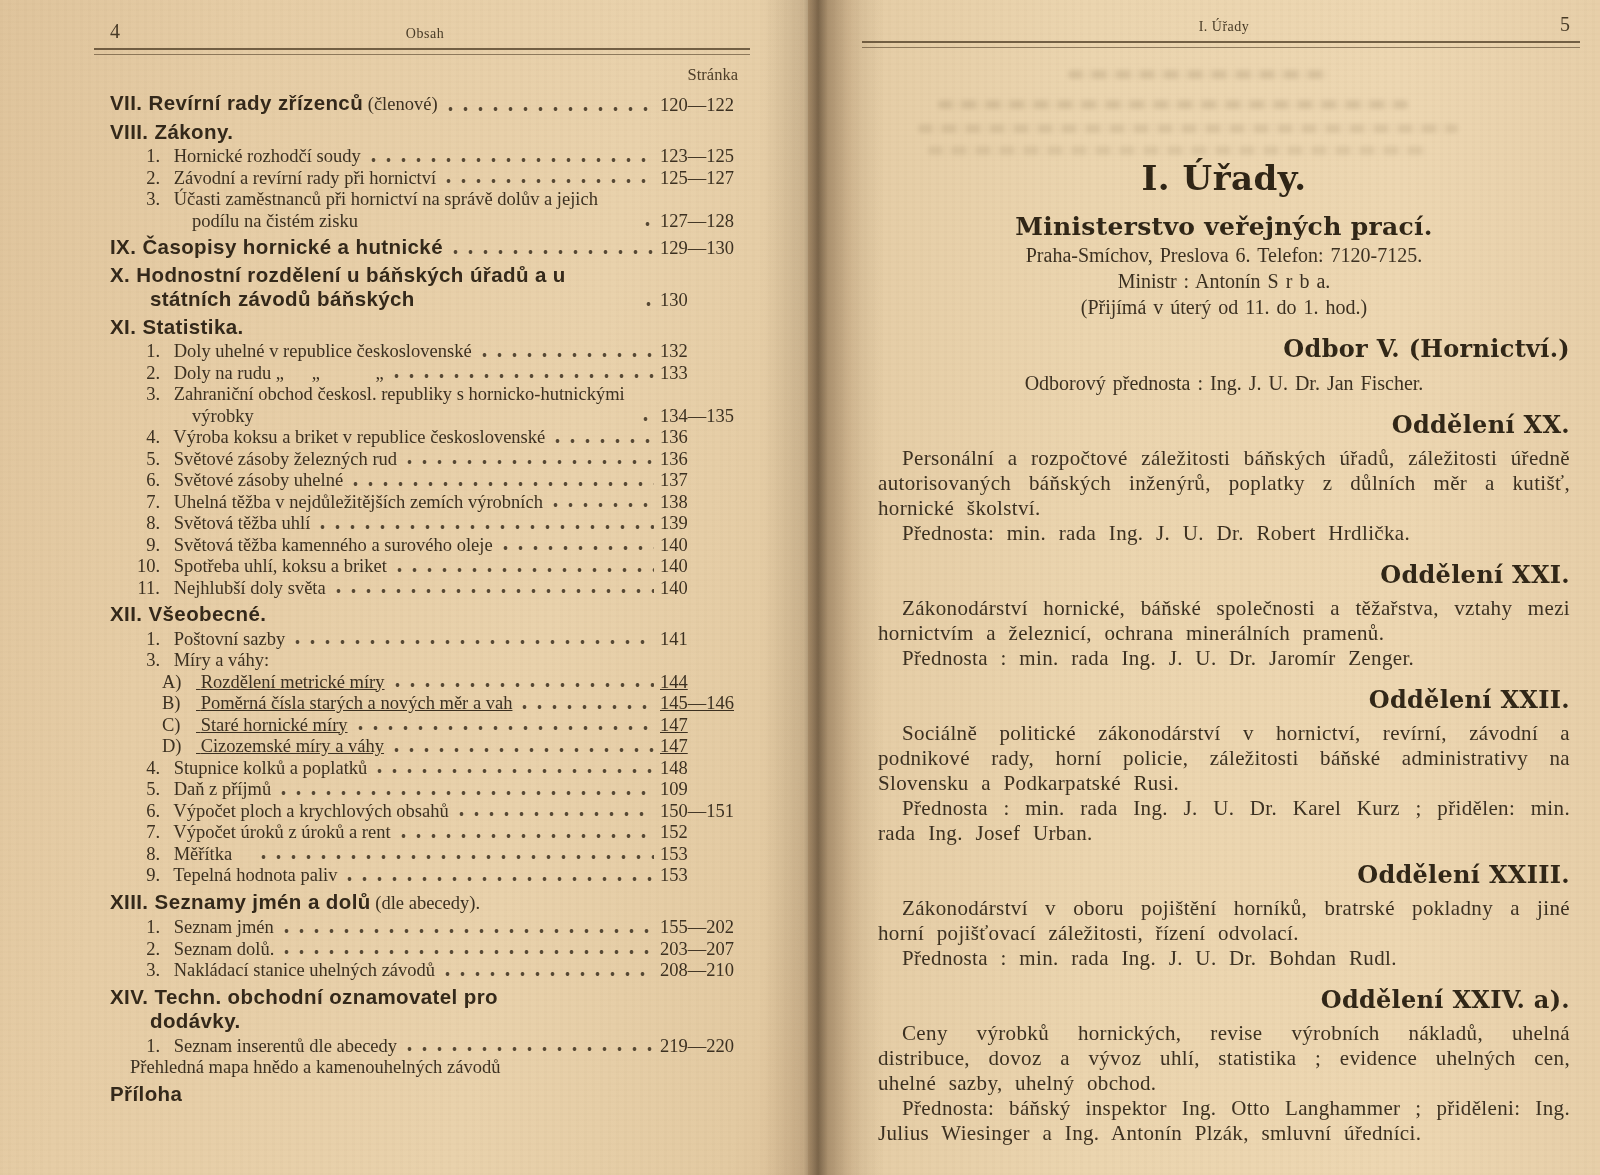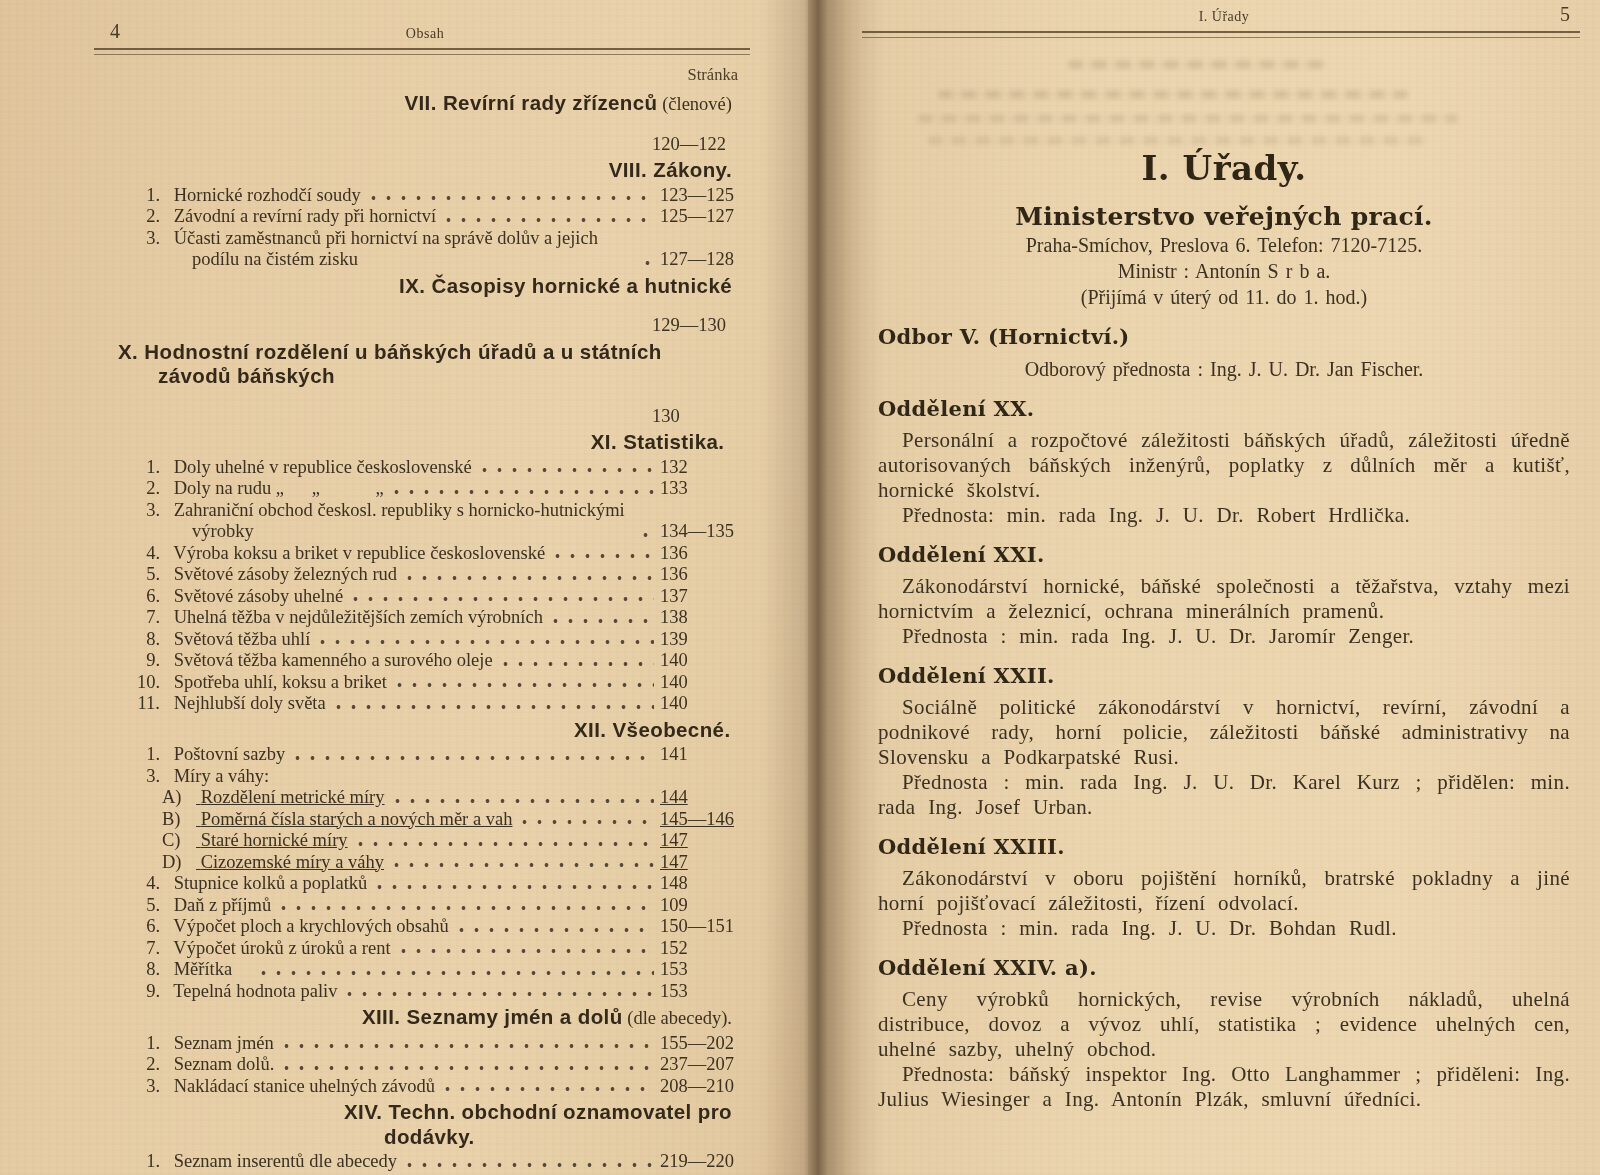--- a/index.html
+++ b/index.html
@@ -22,21 +22,21 @@
   .page-head .num{width:70px;font-size:20px;}
   .page-head .title{flex:1;text-align:center;font-size:14px;letter-spacing:.5px;}
   .page-head .num-r{width:70px;text-align:right;font-size:20px;}
   .double-rule{margin:5px -10px 0 -16px;height:4px;
     border-top:2px solid rgba(82,64,40,.78);border-bottom:1px solid rgba(82,64,40,.6);}
   .stranka{text-align:right;font-size:16.5px;color:#4c3d28;margin:10px 2px 6px 0;}
 
   .toc-row{display:flex;align-items:flex-end;font-size:18.5px;line-height:21.5px;color:#3b3021;}
   .toc-content{flex:0 1 auto;}
   .toc-text{white-space:pre-line;}
-  .toc-row.lvl0{margin:3px 8px 2px;flex-direction:column;}
+  .toc-row.lvl0{margin:3px 0 2px;}
   .toc-row.lvl0 .toc-content{padding-left:40px;text-indent:-40px;
     font-family:"Liberation Sans",sans-serif;font-weight:700;font-size:20.5px;
     line-height:24.5px;letter-spacing:.4px;color:#33281a;}
   .toc-row.lvl0 .toc-suffix{font-family:"Liberation Serif",serif;font-weight:400;
     font-size:18.5px;letter-spacing:0;color:#3b3021;}
   .toc-row.lvl1 {margin-left:20px;}
   .toc-row.lvl1 .toc-content{padding-left:62px;text-indent:-62px;}
   .toc-row.lvl1 .toc-label{display:inline-block;min-width:30px;text-align:right;
     margin-right:9px;text-indent:0;}
   .toc-row.lvl2 {margin-left:52px;text-decoration:underline;}
@@ -45,31 +45,31 @@
   .toc-row.map{margin-left:20px;}
 
   .leader{flex:1 1 12px;height:6px;align-self:flex-end;margin:0 6px 5px 10px;
     background-image:radial-gradient(circle at 2.5px 3px, rgba(60,48,32,.85) 1.6px, rgba(60,48,32,0) 2.2px);
     background-size:15px 6px;background-repeat:repeat-x;}
   .pages{flex:0 0 auto;box-sizing:border-box;min-width:80px;text-align:left;
     font-size:18.5px;color:#3b3021;}
   .pages.single{padding-right:31px;}
 
   
-  .rp-content{position:absolute;left:70px;top:3px;width:692px;}
+  .rp-content{position:absolute;left:70px;top:13px;width:692px;}
   .ghost-zone{position:relative;height:96px;margin-top:14px;}
   .ghost{position:absolute;height:9px;border-radius:4px;filter:blur(2.2px);opacity:.5;
     background:repeating-linear-gradient(90deg,rgba(124,102,70,.35) 0 14px,rgba(124,102,70,.08) 14px 24px);}
   .rp-title{font-family:"DejaVu Serif",serif;font-weight:700;font-size:34px;
     text-align:center;letter-spacing:.5px;color:#2f2516;margin:0 0 14px;}
   .rp-h1{font-family:"DejaVu Serif",serif;font-weight:700;font-size:25px;
     text-align:center;color:#30261731;color:#302617;margin:0 0 1px;letter-spacing:.3px;}
   .rp-center{font-size:20px;line-height:26px;text-align:center;color:#3b3021;word-spacing:2px;}
-  .rp-h2{font-family:"DejaVu Serif",serif;font-weight:700;font-size:21px;
-    text-align:left;color:#302617;margin:14px 0 7px;letter-spacing:.3px;}
+  .rp-h2{font-family:"DejaVu Serif",serif;font-weight:700;font-size:24px;
+    text-align:right;color:#302617;margin:14px 0 7px;letter-spacing:.3px;}
   .rp-para{font-size:21px;line-height:25px;text-align:justify;text-indent:24px;
     word-spacing:7px;letter-spacing:.35px;color:#3b3021;margin:0;}
 </style>
 </head>
 <body>
 
 <div class="spread">
 
   <div class="page page-left">
     <div class="lp-content">
@@ -237,21 +237,21 @@
             <div class="toc-content"><span class="toc-label">XIII.</span> <span class="toc-text">Seznamy jmén a dolů</span><span class="toc-suffix"> (dle abecedy).</span></div>
           </div>
           <div class="toc-row lvl1">
             <div class="toc-content"><span class="toc-label">1.</span> <span class="toc-text">Seznam jmén</span></div>
             <div class="leader"></div>
             <span class="pages">155—202</span>
           </div>
           <div class="toc-row lvl1">
             <div class="toc-content"><span class="toc-label">2.</span> <span class="toc-text">Seznam dolů.</span></div>
             <div class="leader"></div>
-            <span class="pages">237—207</span>
+            <span class="pages">203—207</span>
           </div>
           <div class="toc-row lvl1">
             <div class="toc-content"><span class="toc-label">3.</span> <span class="toc-text">Nakládací stanice uhelných závodů</span></div>
             <div class="leader"></div>
             <span class="pages">208—210</span>
           </div>
           <div class="toc-row lvl0">
             <div class="toc-content"><span class="toc-label">XIV.</span> <span class="toc-text">Techn. obchodní oznamovatel pro
 dodávky.</span></div>
           </div>

